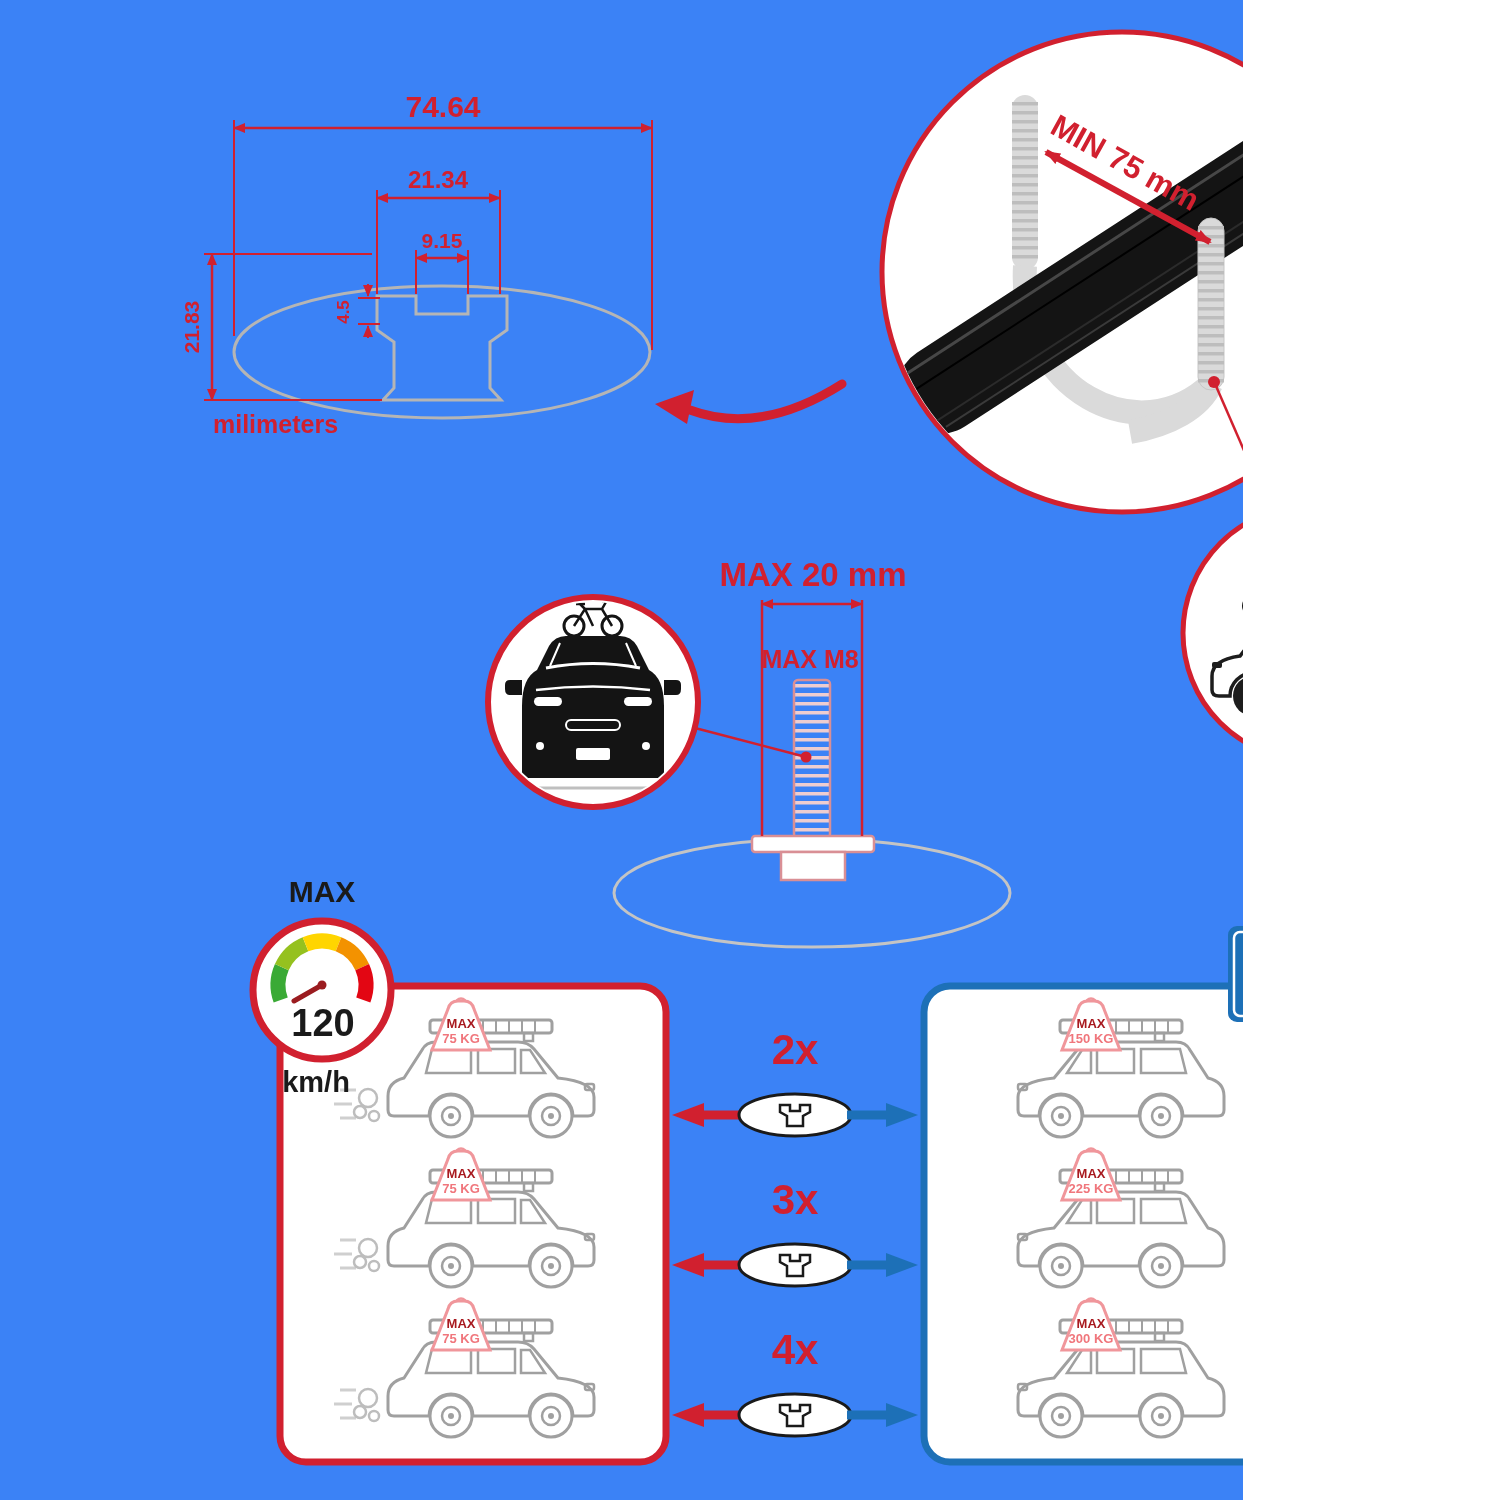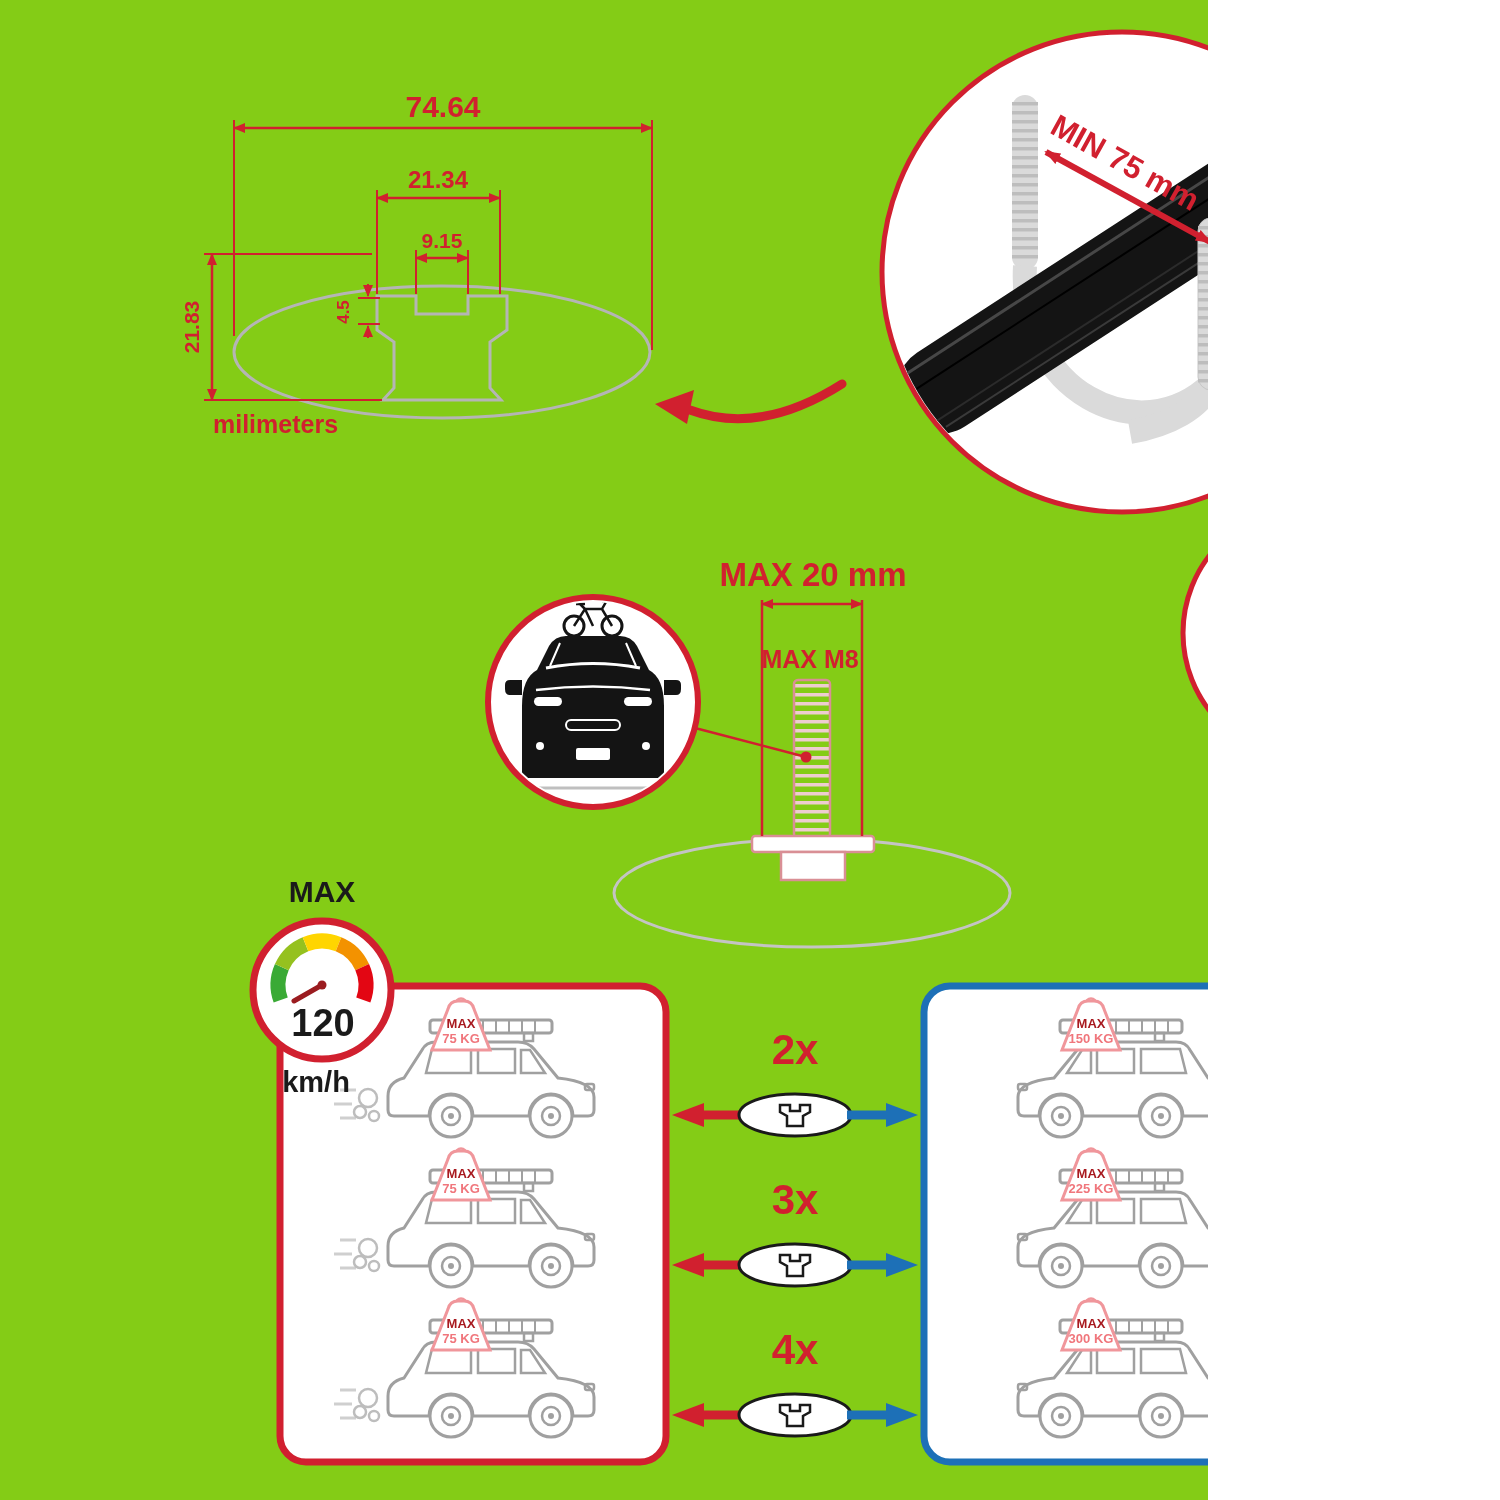--- a/index.html
+++ b/index.html
@@ -1,17 +1,17 @@
 <!DOCTYPE html>
 <html><head>
 <meta charset="utf-8">
 <style>
   html,body{margin:0;padding:0;background:#ffffff;}
-  .canvas{position:relative;width:1208px;height:1500px;background:#84cc16;overflow:hidden;
-          font-family:"Liberation Sans", sans-serif;}
+  .canvas{position:relative;width:1208px;height:1500px;background:#3b82f6;overflow:hidden;
+          font-family:"Liberation Sans", sans-serif;padding-left:35px;}
   svg{position:absolute;left:0;top:0;}
   text{font-family:"Liberation Sans", sans-serif;}
   .dim{fill:#d1202f;font-weight:bold;}
   .blk{fill:#1a1a1a;font-weight:bold;}
   .badge-max{fill:#a8191f;font-weight:bold;}
   .badge-wt{fill:#f0767c;font-weight:bold;}
   .white{fill:#ffffff;font-weight:bold;}
 </style>
 </head>
 <body>

